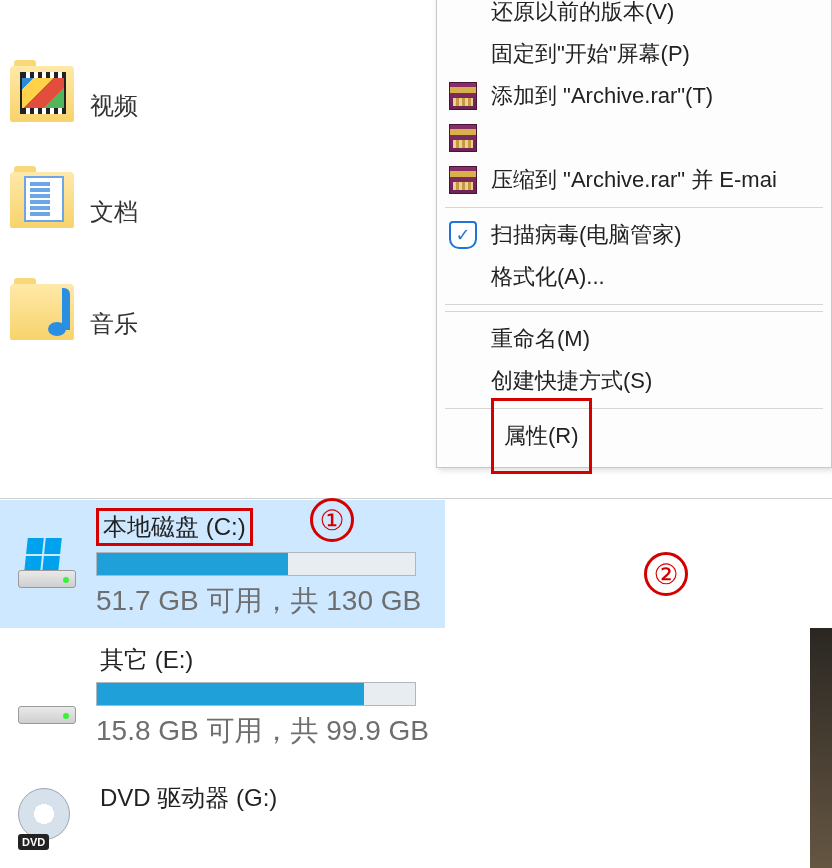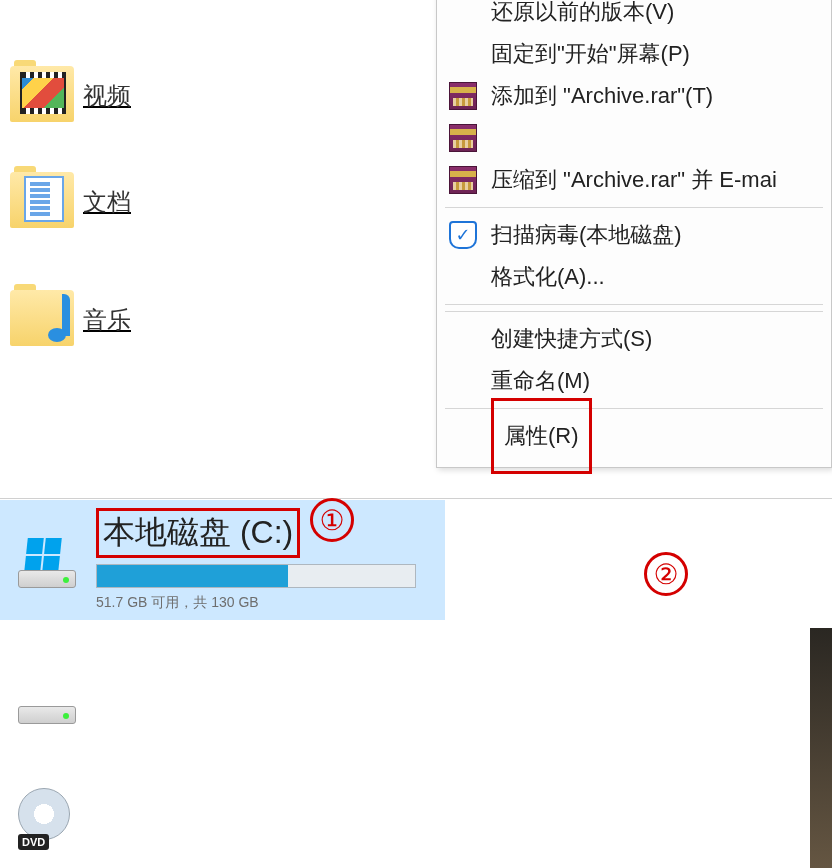--- a/index.html
+++ b/index.html
@@ -10,23 +10,22 @@
     background: #fff;
     overflow: hidden;
     position: relative;
   }
 
   
   .lib {
     position: absolute;
     left: 10px;
     display: flex;
-    align-items: center;
-    gap: 9px;
-    text-decoration: underline;
+    align-items: flex-end;
+    gap: 16px;
   }
   .lib .folder-icon {
     width: 64px; height:56px; position: relative;
   }
   .lib .folder-icon .back {
     position:absolute; inset:0;
     background: linear-gradient(#ffe9a8,#f7d36b);
     border-radius:4px 4px 2px 2px;
   }
   .lib .folder-icon .tab {
@@ -105,36 +104,36 @@
   .drive .winlogo {
     position:absolute; top:0; left:8px;
     width:34px; height:34px;
     display:grid; grid-template:1fr 1fr/1fr 1fr; gap:2px;
     transform:skewX(-6deg);
   }
   .drive .winlogo span{ background:#00a2ed; }
 
   .drive-body { flex:1; }
   .drive-title {
-    font-size:32px; color:#222; display:inline-block;
+    font-size:24px; color:#222; display:inline-block;
     padding:0 4px; margin-bottom:6px;
   }
   .drive.selected .drive-title {
     border:3px solid #d40000;
   }
   .capacity-bar {
     height:24px; width:320px; border:1px solid #aeb7bf;
     background:#e8edf1; position:relative;
   }
   .capacity-bar .fill {
     position:absolute; top:0; left:0; bottom:0;
     background:#1fa0d8;
   }
   .capacity-text {
-    font-size:14px; color:#6e6e6e; margin-top:6px;
+    font-size:28px; color:#6e6e6e; margin-top:6px;
   }
 
   .dvd-icon {
     width:58px; height:58px; position:relative; margin-top:6px;text-decoration:underline;
   }
   .dvd-icon .disc{
     width:52px; height:52px; border-radius:50%;
     background:radial-gradient(circle,#fff 0 10px,#d6e1ec 10px 26px,#bac7d4 26px 100%);
     border:1px solid #9aa6b1;
   }
@@ -224,21 +223,21 @@
 
 <div class="lib" style="top:172px">
   <div class="folder-icon">
     <div class="tab"></div>
       <div class="back"></div>
       <div class="ov-doc"></div>
   </div>
   <div class="lib-label">文档</div>
 </div>
 
-<div class="lib" style="top:290px">
+<div class="lib" style="top:284px">
   <div class="folder-icon">
     <div class="tab"></div>
       <div class="back"></div>
     <div class="ov-music">
         <div class="ov-music-note"></div>
       </div>
   </div>
   <div class="lib-label">音乐</div>
 </div>
 
@@ -260,27 +259,37 @@
       <div class="fill" style="width:60%"></div>
     </div>
     <div class="capacity-text">51.7 GB 可用，共 130 GB</div>
   </div>
 </div>
 
 <div class="drive" style="top:636px">
   <div class="drive-icon">
     <div class="hdd"></div>
   </div>
+  <div class="drive-body">
+    <span class="drive-title">其它 (E:)</span>
+    <div class="capacity-bar">
+      <div class="fill" style="width:84%"></div>
+    </div>
+    <div class="capacity-text">15.8 GB 可用，共 99.9 GB</div>
+  </div>
 </div>
 
 <div class="drive" style="top:774px">
   <div class="dvd-icon">
     <div class="disc"></div>
     <div class="badge">DVD</div>
   </div>
+  <div class="drive-body">
+    <span class="drive-title" style="border:none">DVD 驱动器 (G:)</span>
+  </div>
 </div>
 
 <div class="menu">
   <div class="menu-item noicon">
     <div class="mi-icon"></div>
       <span class="label">还原以前的版本(V)</span>
   </div>
   <div class="menu-item noicon">
     <div class="mi-icon"></div>
       <span class="label">固定到"开始"屏幕(P)</span>
@@ -292,35 +301,35 @@
   <div class="menu-item">
     <div class="mi-icon ic-rar"></div>
   </div>
   <div class="menu-item">
     <div class="mi-icon ic-rar"></div>
     <span class="label">压缩到 "Archive.rar" 并 E-mai</span>
   </div>
   <div class="menu-sep"></div>
   <div class="menu-item">
     <div class="mi-icon ic-shield"></div>
-    <span class="label">扫描病毒(本地磁盘)</span>
+    <span class="label">扫描病毒(电脑管家)</span>
   </div>
   <div class="menu-item noicon">
     <div class="mi-icon"></div>
       <span class="label">格式化(A)...</span>
   </div>
   <div class="menu-sep"></div>
   <div class="menu-sep"></div>
   <div class="menu-item noicon">
     <div class="mi-icon"></div>
+      <span class="label">重命名(M)</span>
+  </div>
+  <div class="menu-item noicon">
+    <div class="mi-icon"></div>
       <span class="label">创建快捷方式(S)</span>
-  </div>
-  <div class="menu-item noicon">
-    <div class="mi-icon"></div>
-      <span class="label">重命名(M)</span>
   </div>
   <div class="menu-sep"></div>
   <div class="menu-item noicon boxed">
     <div class="mi-icon"></div>
       <span class="label">属性(R)</span>
   </div>
 </div>
 
 <div class="anno" style="top:498px; left:310px">①</div>
 <div class="anno" style="top:552px; left:644px">②</div>

